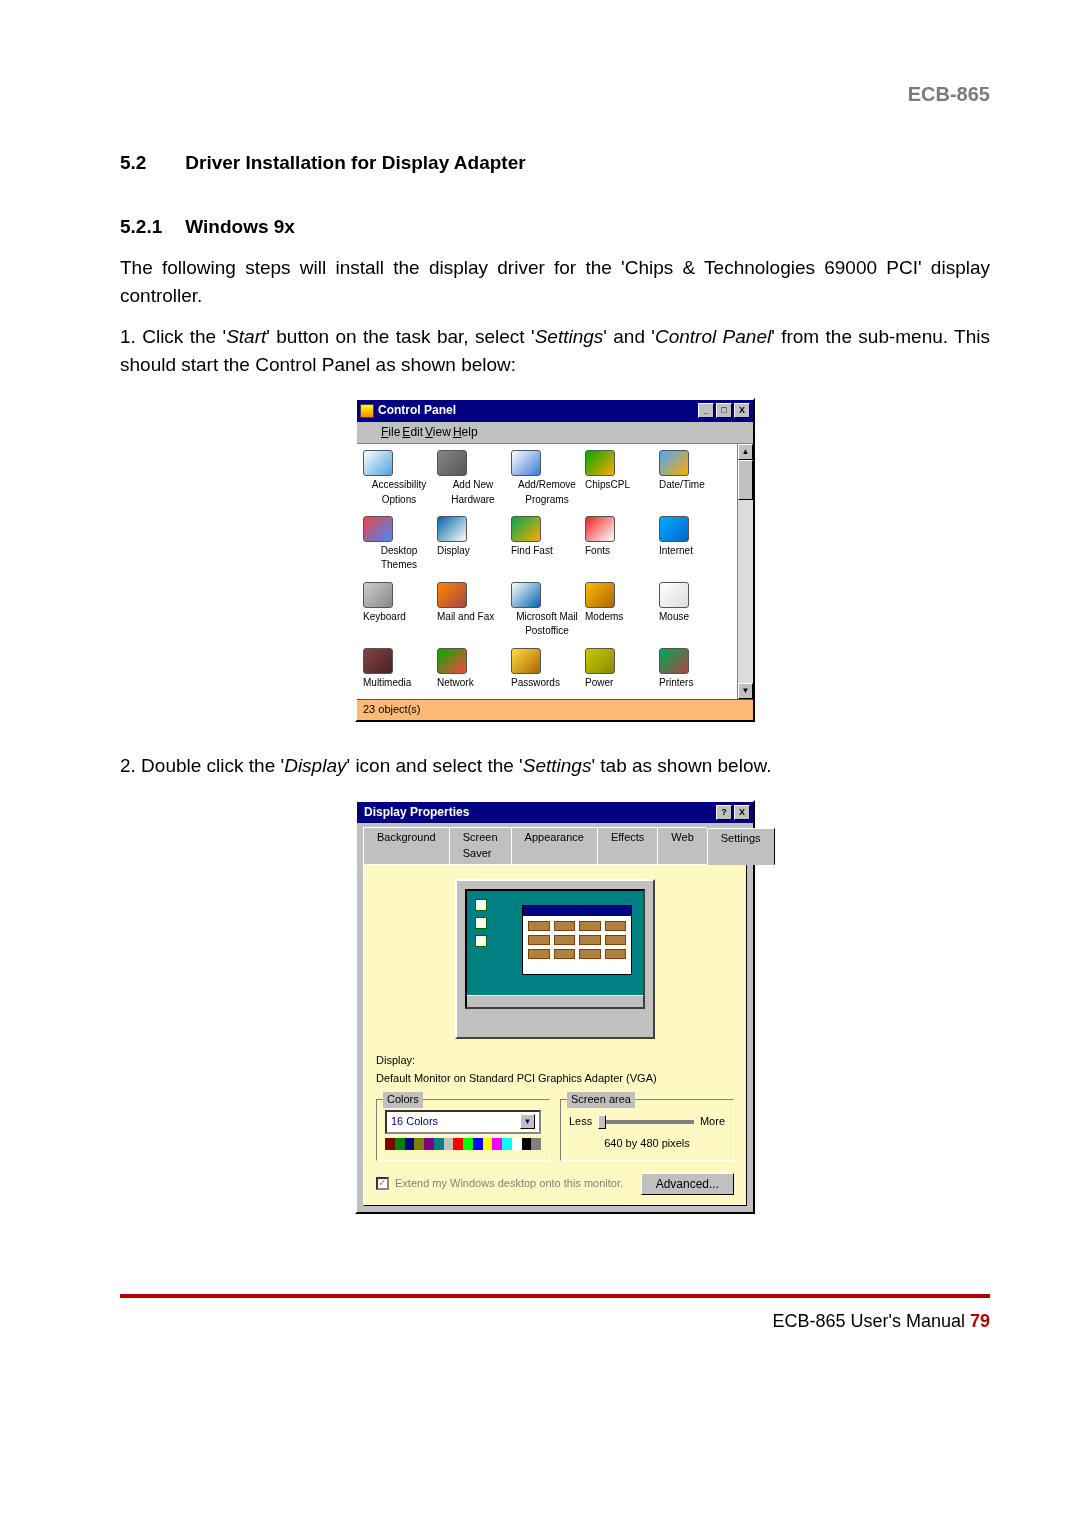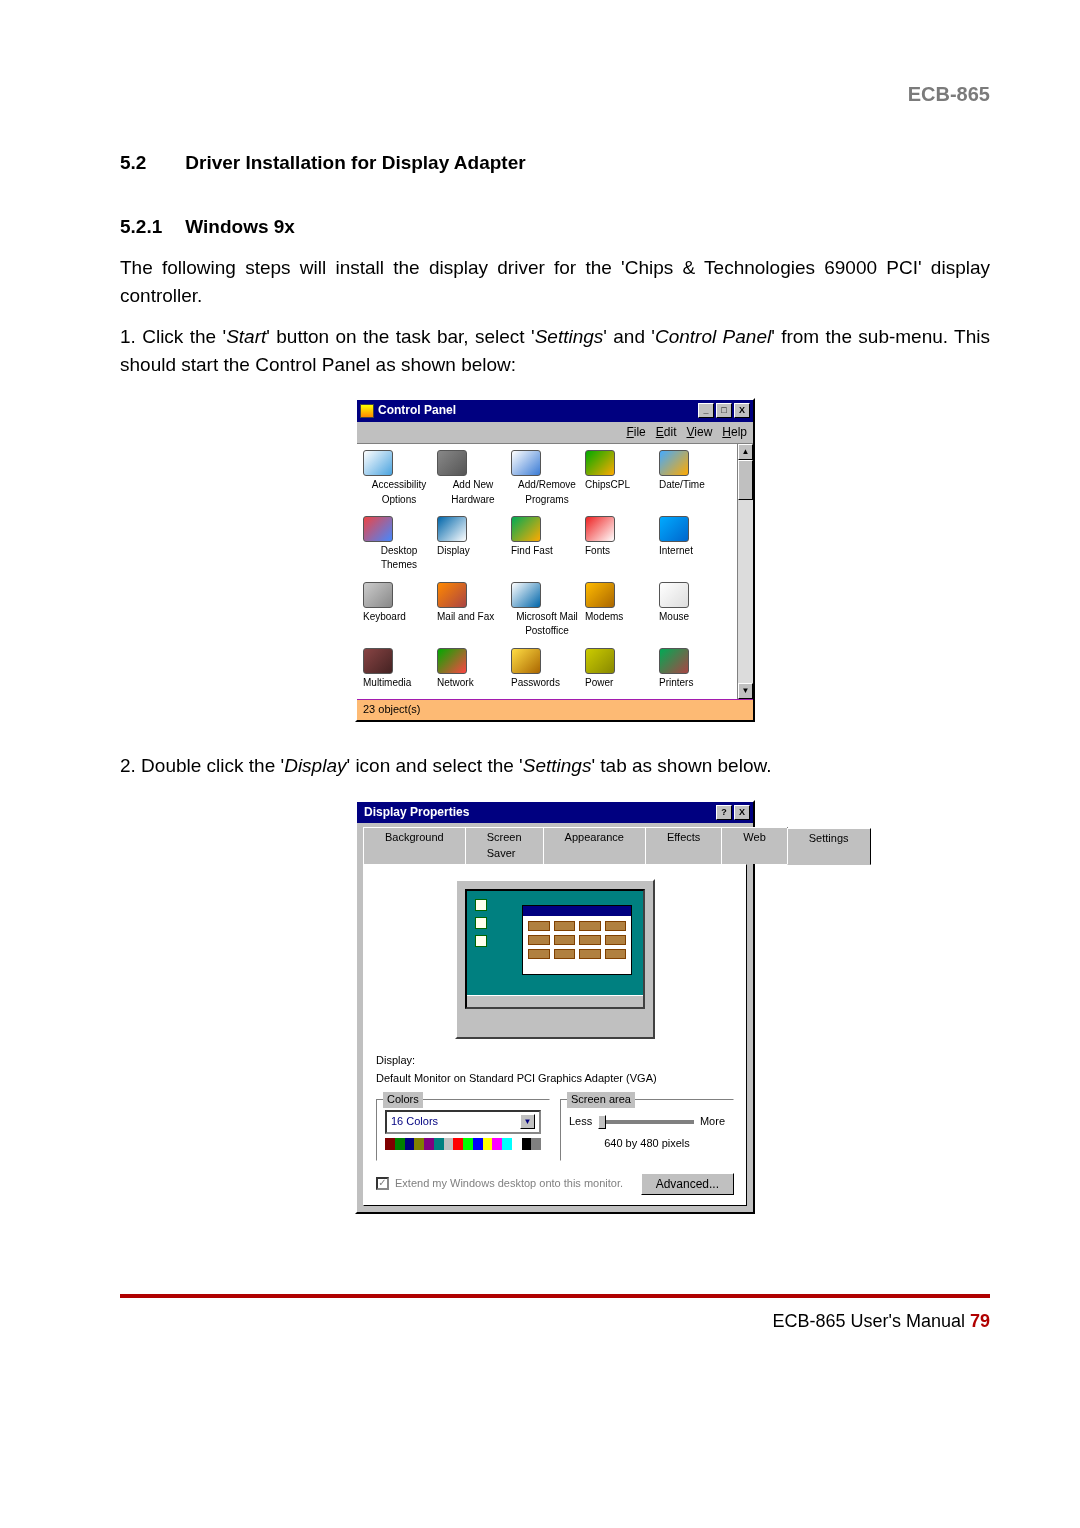--- a/index.html
+++ b/index.html
@@ -53,25 +53,24 @@
   .winbtn {
     width: 16px; height: 15px;
     background: #c0c0c0;
     border: 1px solid;
     border-color: #fff #000 #000 #fff;
     font-size: 9px;
     display: flex; align-items: center; justify-content: center;
     color:#000;
   }
   .menubar {
-    display: flex; gap: 10px;
-    padding: 2px 6px;
+    display: flex; gap: 2px;
+    padding: 2px 24px;
     background: #c0c0c0;
     border-bottom: 1px solid #808080;
-    justify-content: flex-end;
   }
   .menubar span { }
   .menubar .ul { text-decoration: underline; }
   .cp-body {
     background: #fff;
     display: flex;
     height: 255px;
   }
   .icon-grid {
     flex: 1;
@@ -120,40 +119,40 @@
     border: 2px solid;
     border-color: #fff #000 #000 #fff;
     font-size: 12px;
     filter: blur(0.3px);
   }
   .tabs {
     display: flex;
     padding: 4px 6px 0 6px;
   }
   .tab {
-    padding: 2px 21px;
+    padding: 2px 13px;
     font-size: 11px;
     background: #c0c0c0;
     border: 1px solid;
     border-color: #fff #000 #808080 #fff;
     border-bottom: none;
     margin-right: -1px;
   }
   .tab.active {
     background: #c0c0c0;
     position: relative;
     top: 1px;
     border-bottom: 1px solid #c0c0c0;
   }
   .dlg-body {
     margin: 0 6px 6px 6px;
     border: 1px solid;
     border-color: #fff #000 #000 #fff;
     padding: 14px 12px 10px 12px;
-    background: #ffffff;
+    background: #fef9c3;
   }
   .monitor-wrap { display:flex; justify-content:center; margin-bottom: 14px; }
   .monitor {
     width: 200px; height: 160px;
     background: #c0c0c0;
     border: 2px solid;
     border-color: #fff #404040 #404040 #fff;
     padding: 8px;
     position: relative;
   }

